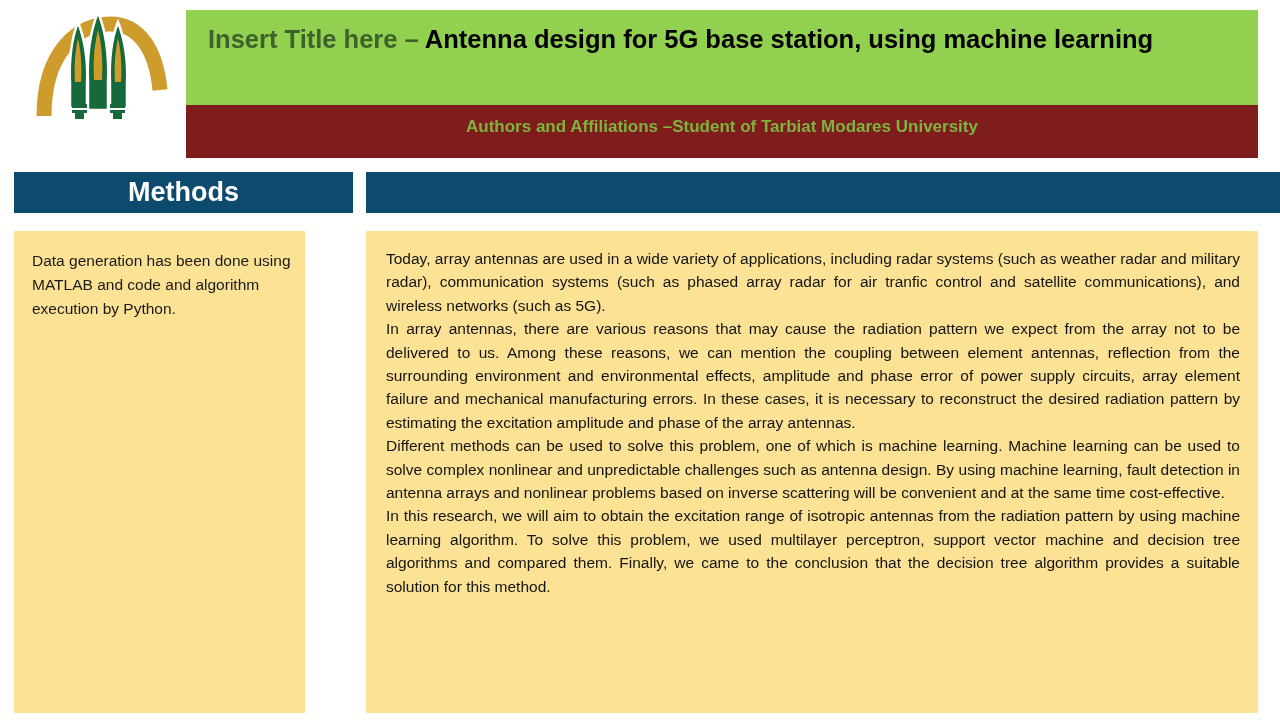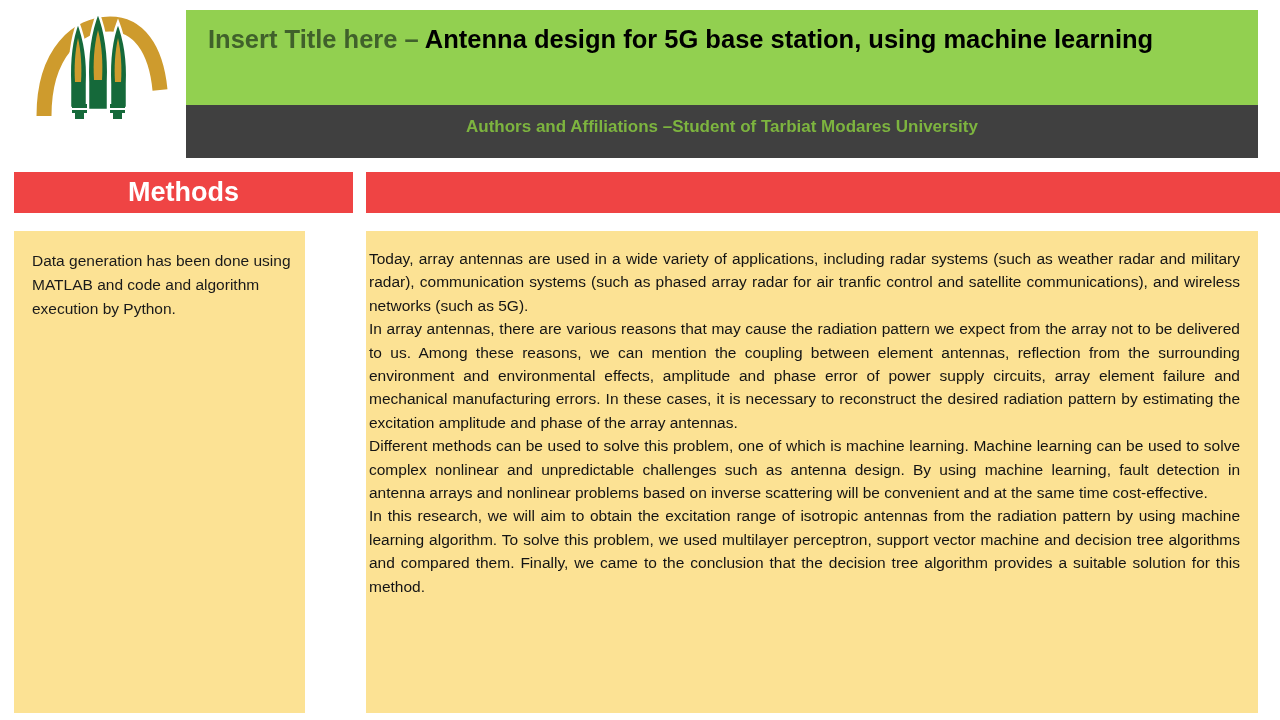--- a/index.html
+++ b/index.html
@@ -64,37 +64,37 @@
   .title-prefix { color: #40612B; }
   .title-main   { color: #000000; }
 
   
   .authors-bar {
     position: absolute;
     left: 186px;
     top: 105px;
     width: 1072px;
     height: 53px;
-    background: #404040;
+    background: #7f1d1d;
     box-sizing: border-box;
     padding-top: 12px;
     text-align: center;
   }
   .authors-text {
     color: #7DB43F;
     font-size: 17px;
     font-weight: bold;
     line-height: 20px;
   }
 
   
   .sec-head {
     position: absolute;
     height: 41px;
-    background: #ef4444;
+    background: #0c4a6e;
     color: #FFFFFF;
     font-size: 27px;
     font-weight: bold;
     line-height: 41px;
     text-align: center;
     box-sizing: border-box;
   }
   .sec-head.methods  { left: 14px;  top: 172px; width: 339px; }
   .sec-head.outcomes { left: 366px; top: 172px; width: 1052px; text-align: right; }
 
@@ -109,21 +109,21 @@
     top: 231px;
     width: 291px;
     height: 482px;
     padding: 18px 14px 10px 18px;
   }
   .panel.outcomes {
     left: 366px;
     top: 231px;
     width: 892px;
     height: 482px;
-    padding: 16px 18px 10px 3px;
+    padding: 16px 18px 10px 20px;
   }
 
   .methods-body {
     color: #1A1A1A;
     font-size: 15.5px;
     line-height: 24px;
     text-align: left;
   }
 
   .outcomes-body p {

